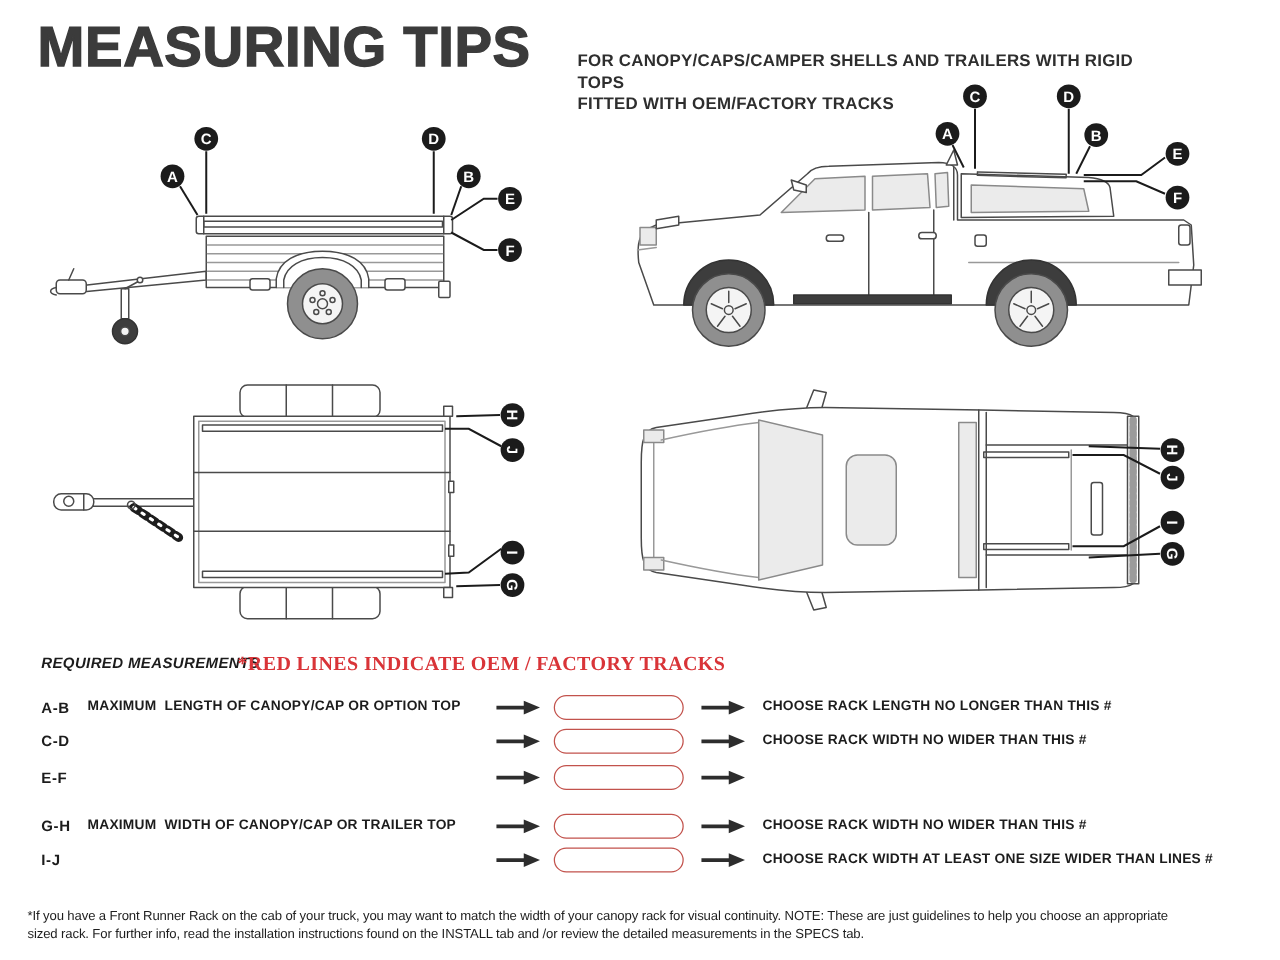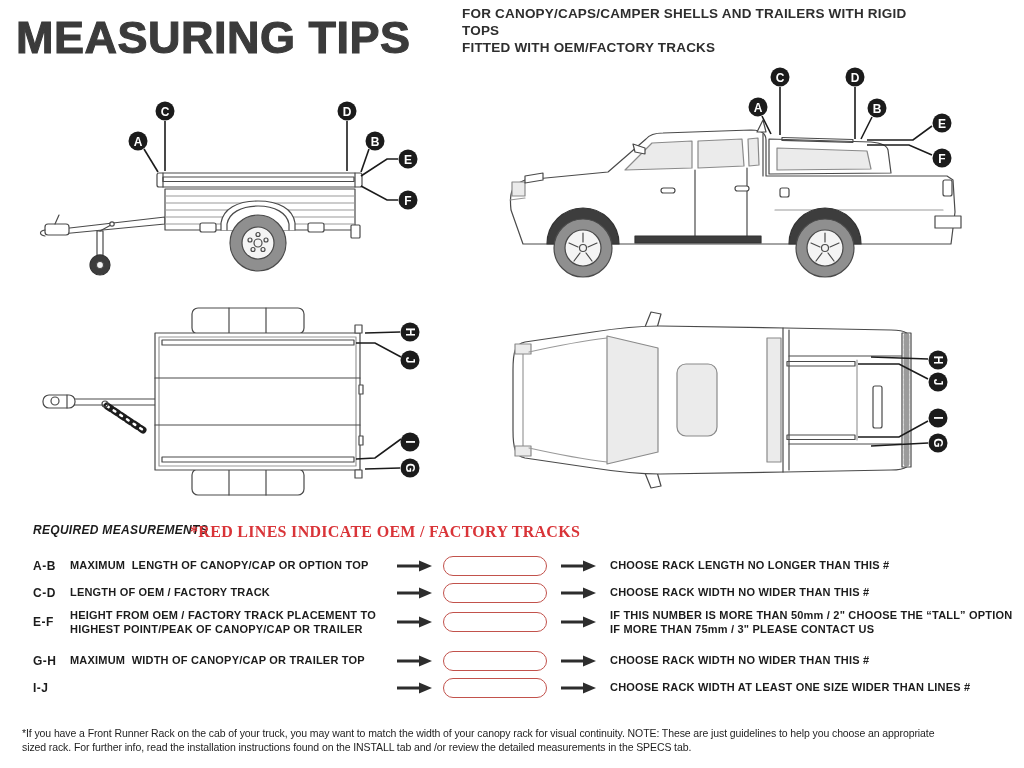--- a/index.html
+++ b/index.html
@@ -12,28 +12,28 @@
   *{box-sizing:border-box;margin:0;padding:0;}
   html,body{background:#ffffff;}
   body{
     width:1024px;height:768px;position:relative;overflow:hidden;
     font-family:"Liberation Sans",sans-serif;color:#222;
   }
   .abs{position:absolute;}
 
   
   .title{
-    left:16px;top:12px;
+    left:30px;top:12px;
     font-size:45px;font-weight:bold;letter-spacing:.5px;
     color:var(--ink);
     -webkit-text-stroke:1.1px var(--ink);
     white-space:nowrap;
   }
   .subtitle{
-    left:462px;top:5px;width:480px;
+    left:462px;top:40px;width:480px;
     font-size:13.5px;font-weight:bold;line-height:17px;
     color:#2e2e2e;white-space:pre-wrap;letter-spacing:.2px;
   }
 
   
   svg{display:block;}
   .art path,.art line,.art rect,.art circle,.art polyline,.art polygon,.art ellipse{
     stroke:var(--line);stroke-width:1.2;fill:none;stroke-linejoin:round;stroke-linecap:round;
   }
   .art .fillw{fill:#ffffff;}
@@ -351,48 +351,43 @@
   <span class="mpill"></span>
   <svg class="marr2 arrow" width="36" height="12" viewBox="0 0 36 12">
       <line x1="0" y1="6" x2="24" y2="6"></line>
       <polygon points="22,0.5 35,6 22,11.5"></polygon>
     </svg>
   <span class="mres">CHOOSE RACK LENGTH NO LONGER THAN THIS #</span>
 </div>
 
 <div class="mrow" style="top:581px">
   <span class="mkey">C-D</span>
-  <span class="mdesc">LENGTH OF OEM / FACTORY TRACK</span>
   <svg class="marr1 arrow" width="36" height="12" viewBox="0 0 36 12">
       <line x1="0" y1="6" x2="24" y2="6"></line>
       <polygon points="22,0.5 35,6 22,11.5"></polygon>
     </svg>
   <span class="mpill"></span>
   <svg class="marr2 arrow" width="36" height="12" viewBox="0 0 36 12">
       <line x1="0" y1="6" x2="24" y2="6"></line>
       <polygon points="22,0.5 35,6 22,11.5"></polygon>
     </svg>
   <span class="mres">CHOOSE RACK WIDTH NO WIDER THAN THIS #</span>
 </div>
 
 <div class="mrow" style="top:602px;height:40px">
   <span class="mkey">E-F</span>
-  <span class="mdesc">HEIGHT FROM OEM / FACTORY TRACK PLACEMENT TO
-HIGHEST POINT/PEAK OF CANOPY/CAP OR TRAILER</span>
   <svg class="marr1 arrow" width="36" height="12" viewBox="0 0 36 12">
       <line x1="0" y1="6" x2="24" y2="6"></line>
       <polygon points="22,0.5 35,6 22,11.5"></polygon>
     </svg>
   <span class="mpill"></span>
   <svg class="marr2 arrow" width="36" height="12" viewBox="0 0 36 12">
       <line x1="0" y1="6" x2="24" y2="6"></line>
       <polygon points="22,0.5 35,6 22,11.5"></polygon>
     </svg>
-  <span class="mres">IF THIS NUMBER IS MORE THAN 50mm / 2" CHOOSE THE “TALL” OPTION
-IF MORE THAN 75mm / 3" PLEASE CONTACT US</span>
 </div>
 
 <div class="mrow" style="top:649px">
   <span class="mkey">G-H</span>
   <span class="mdesc">MAXIMUM  WIDTH OF CANOPY/CAP OR TRAILER TOP</span>
   <svg class="marr1 arrow" width="36" height="12" viewBox="0 0 36 12">
       <line x1="0" y1="6" x2="24" y2="6"></line>
       <polygon points="22,0.5 35,6 22,11.5"></polygon>
     </svg>
   <span class="mpill"></span>

